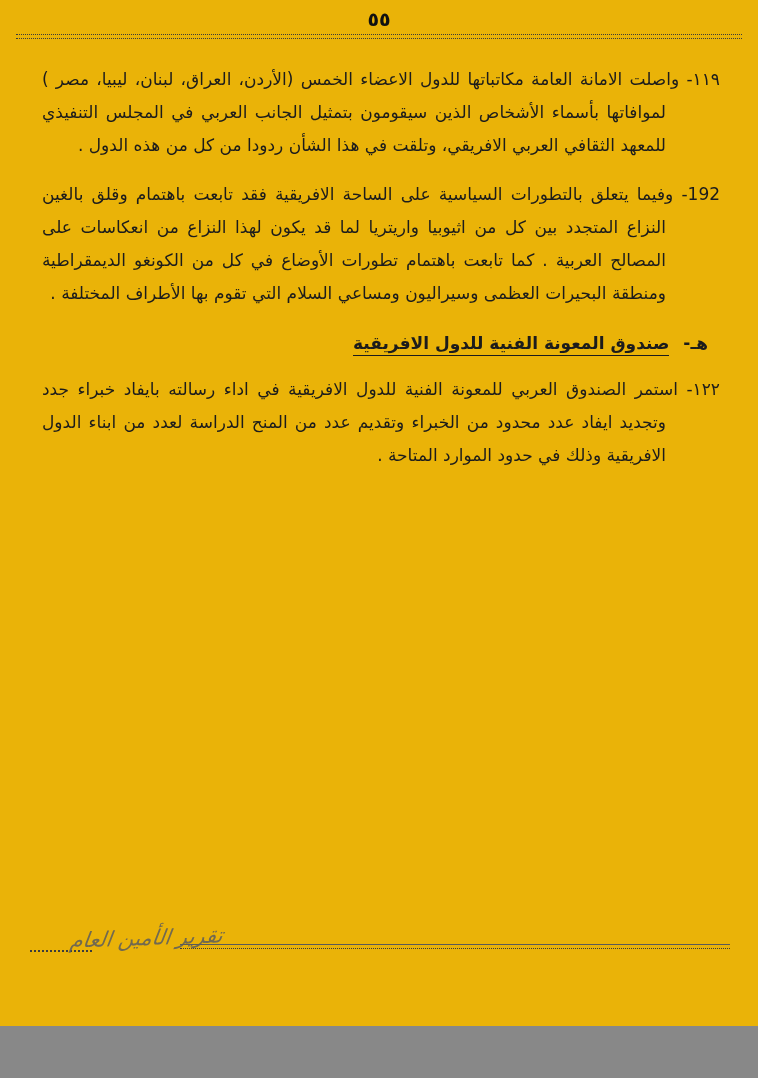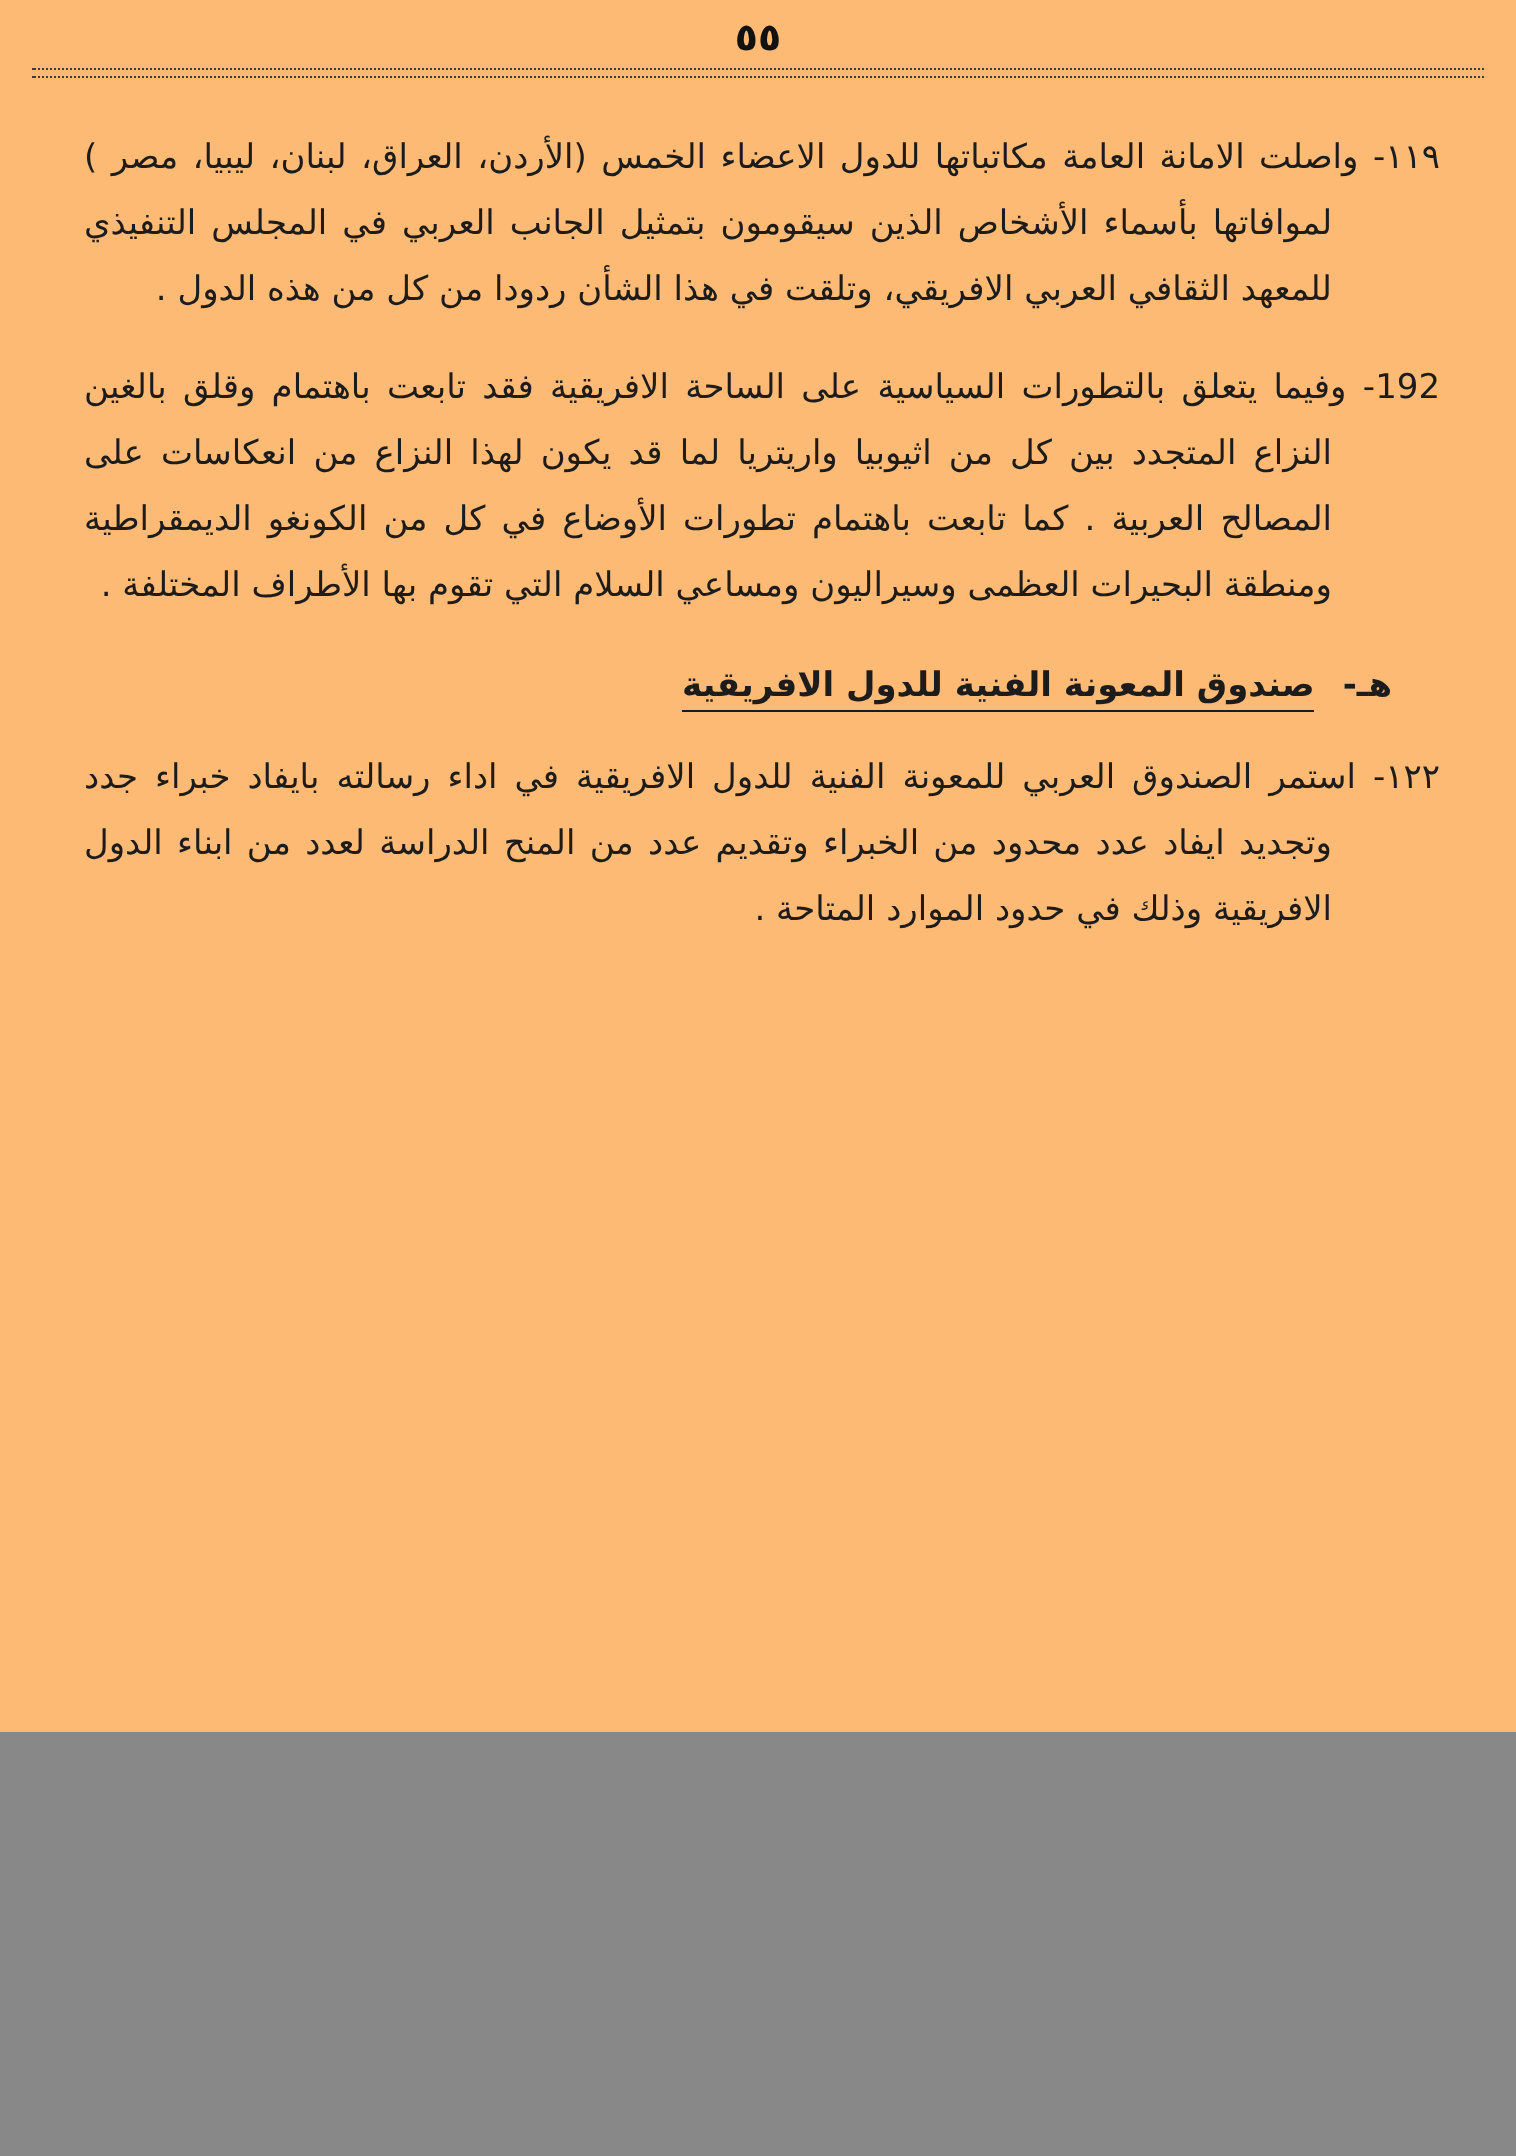--- a/index.html
+++ b/index.html
@@ -3,23 +3,23 @@
 <meta charset="utf-8">
 <style>
   html, body {
     margin: 0;
     padding: 0;
     background: #888;
   }
   .page {
     position: relative;
     width: 758px;
-    height: 866px;
+    height: 1026px;
     margin: 0 auto;
-    background: #fdba74;
+    background: #eab308;
     color: #1c1c1c;
     font-family: "DejaVu Sans", sans-serif;
     direction: rtl;
     overflow: hidden;
   }
   .page-number {
     text-align: center;
     padding-top: 8px;
     font-size: 19px;
     font-weight: bold;
@@ -45,21 +45,21 @@
     padding-right: 54px;
     text-indent: -54px;
   }
   .para .num {
     white-space: nowrap;
   }
   .para .num::after {
     content: " ";
   }
   .heading {
-    margin: 10px 16px 14px 0;
+    margin: 10px 4px 14px 0;
     font-weight: bold;
     font-size: 17px;
     padding-right: 8px;
   }
   .heading .prefix {
     margin-left: 14px;
   }
   .heading .title {
     border-bottom: 1.5px solid #1c1c1c;
     padding-bottom: 2px;

